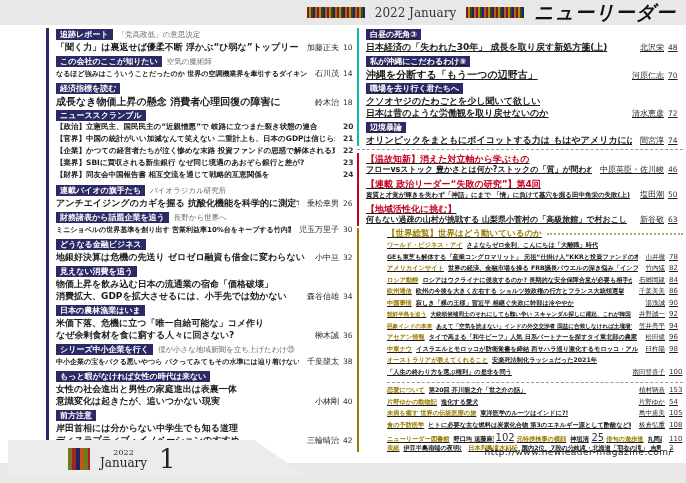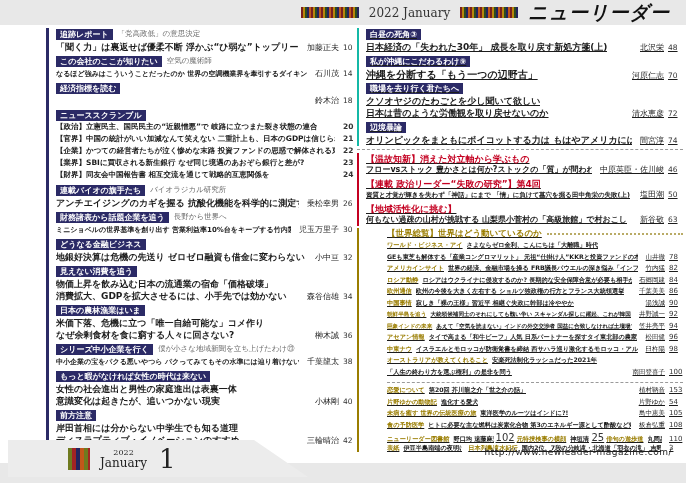--- a/index.html
+++ b/index.html
@@ -6,39 +6,39 @@
   html,body { width:686px; height:483px; }
   body {
     font-family:"DejaVu Sans", sans-serif;
     background:#fff; color:#1c1c1c;
     position:relative; overflow:hidden;
   }
   
   .topbar {
     position:absolute; top:0; left:0; width:686px; height:25px;
     background:#e8e8e8; display:flex; align-items:center; justify-content:flex-end;
-    gap:10px; padding-right:16px;
+    gap:10px; padding-right:10px;
   }
   .stripes {
     width:58px; height:11px; display:inline-block;
     background:repeating-linear-gradient(90deg,#7a1f1f 0 2px,#b8860b 2px 4px,#2e4d1f 4px 6px,#24245e 6px 8px,#c2571a 8px 10px);
   }
   .issue-date { font-family:"DejaVu Serif", serif; font-size:12px; color:#333; }
   .logo { font-family:"DejaVu Serif", serif; font-weight:bold; font-style:italic; font-size:19px; color:#111; letter-spacing:1px; }
 
   
   .col { position:absolute; top:28px; overflow:hidden; }
   .col-left  { left:46px;  width:312px; height:424px; border-left:3px solid #2b2a66; padding-left:7px; }
   .col-right { left:357px; width:326px; height:424px; }
   .sec { border-left:2px solid #14b8a6; padding-left:7px;text-decoration:underline; }
   .sec.red-border   { border-left-color:#c40021; }
   .sec.olive-border { border-left-color:#9a7d00;padding-left:28px; }
 
   .entry { margin-bottom:2px; }
-  .brow { display:flex; align-items:center; gap:5px; height:12px; margin-bottom:1px; white-space:nowrap; }
+  .brow { display:flex; align-items:flex-end; gap:5px; height:12px; margin-bottom:1px; white-space:nowrap; }
   .badge {
     background:#2b2a66; color:#fff; font-weight:bold; font-size:8px;
     line-height:11px; padding:0 4px; display:inline-block; flex-shrink:0;
   }
   .sub { color:#6a6a6a; font-size:7.5px; overflow:hidden; }
   .trow { display:flex; align-items:baseline; white-space:nowrap; height:12px; }
   .title { font-weight:bold; font-size:9px; overflow:hidden; min-width:0; }
   .fs10 .title{ font-size:10px; }
   .sm  .title { font-size:8px; }
   .xs  .title { font-size:7px; }
@@ -120,20 +120,21 @@
         <span class="author">石川茂</span>
         <span class="pg">14</span>
       </div>
   </div>
 
   <div class="entry">
     <div class="brow">
         <span class="badge">経済指標を読む</span>
       </div>
     <div class="trow fs10">
+        <span class="title">成長なき物価上昇の懸念 消費者心理回復の障害に</span>
         <span class="spacer"></span>
         <span class="author">鈴木治</span>
         <span class="pg">18</span>
       </div>
   </div>
 
   <div class="entry">
     <div class="brow">
         <span class="badge">ニューススクランブル</span>
       </div>

